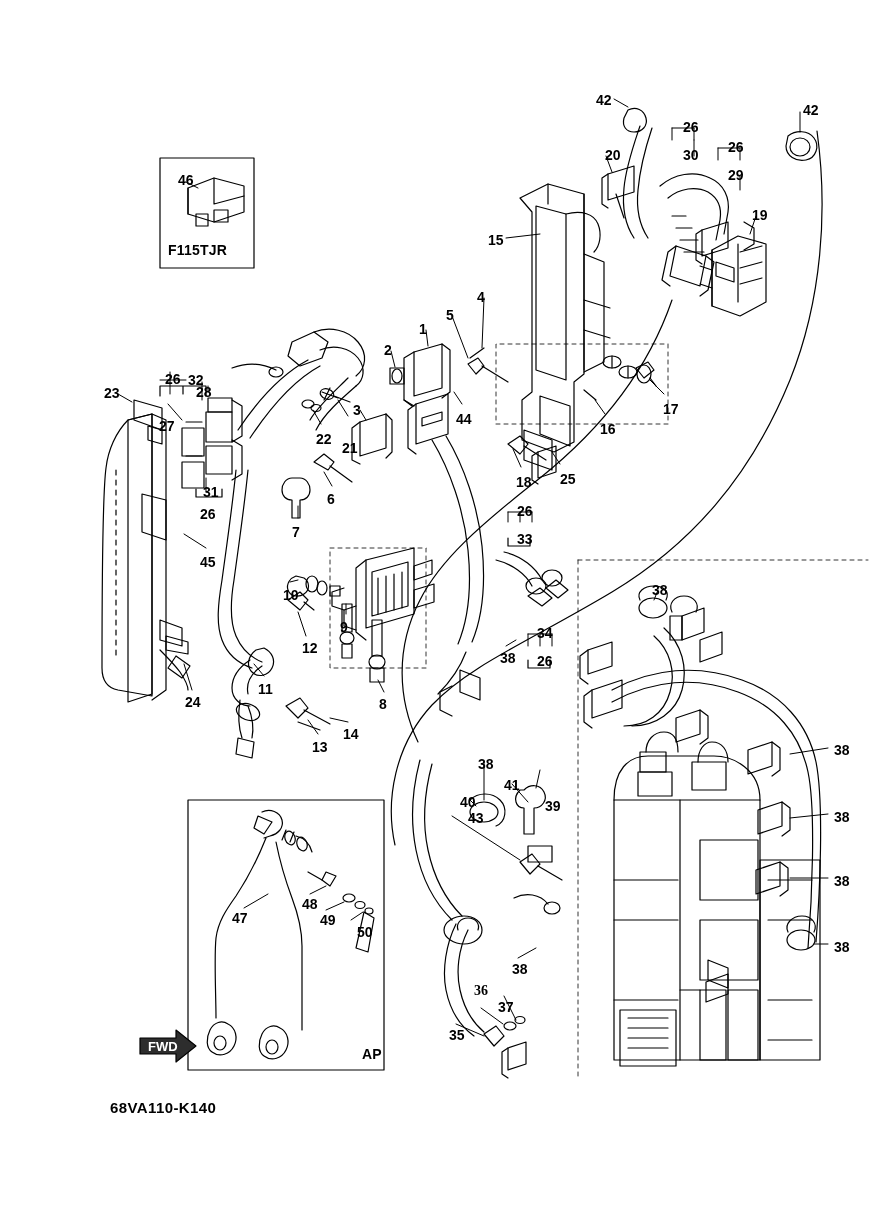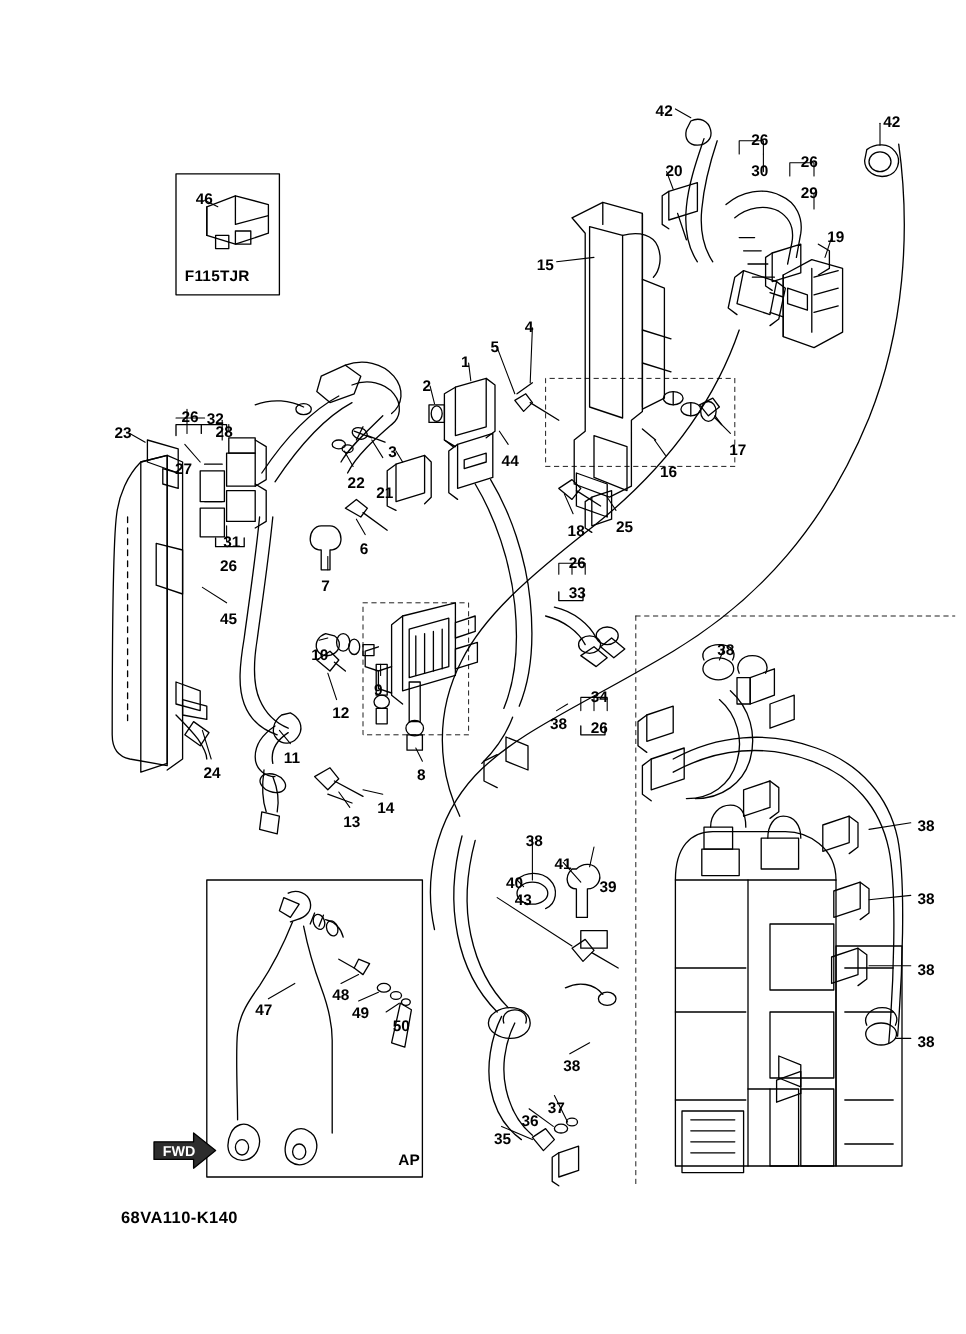--- a/index.html
+++ b/index.html
@@ -467,17 +467,17 @@
       <div class="callout" style="left: 460px; top: 795px;">40</div>
       <div class="callout" style="left: 468px; top: 811px;">43</div>
       <div class="callout" style="left: 834px; top: 874px;">38</div>
       <div class="callout" style="left: 302px; top: 897px;">48</div>
       <div class="callout" style="left: 320px; top: 913px;">49</div>
       <div class="callout" style="left: 345px; top: 925px; margin-left: 12px;">50</div>
       <div class="callout" style="left: 232px; top: 911px;">47</div>
       <div class="callout" style="left: 834px; top: 940px;">38</div>
       <div class="callout" style="left: 512px; top: 962px;">38</div>
       <div class="callout" style="left: 498px; top: 1000px;">37</div>
-      <div class="callout" style="left: 474px; top: 1012px;">36</div>
+      <div class="callout" style="left: 474px; top: 984px; font-family: Liberation Serif, serif;">36</div>
       <div class="callout" style="left: 449px; top: 1028px;">35</div>
       <div class="callout" style="left: 178px; top: 173px;">46</div>
     </div>
 </div>
 
 </body></html>

